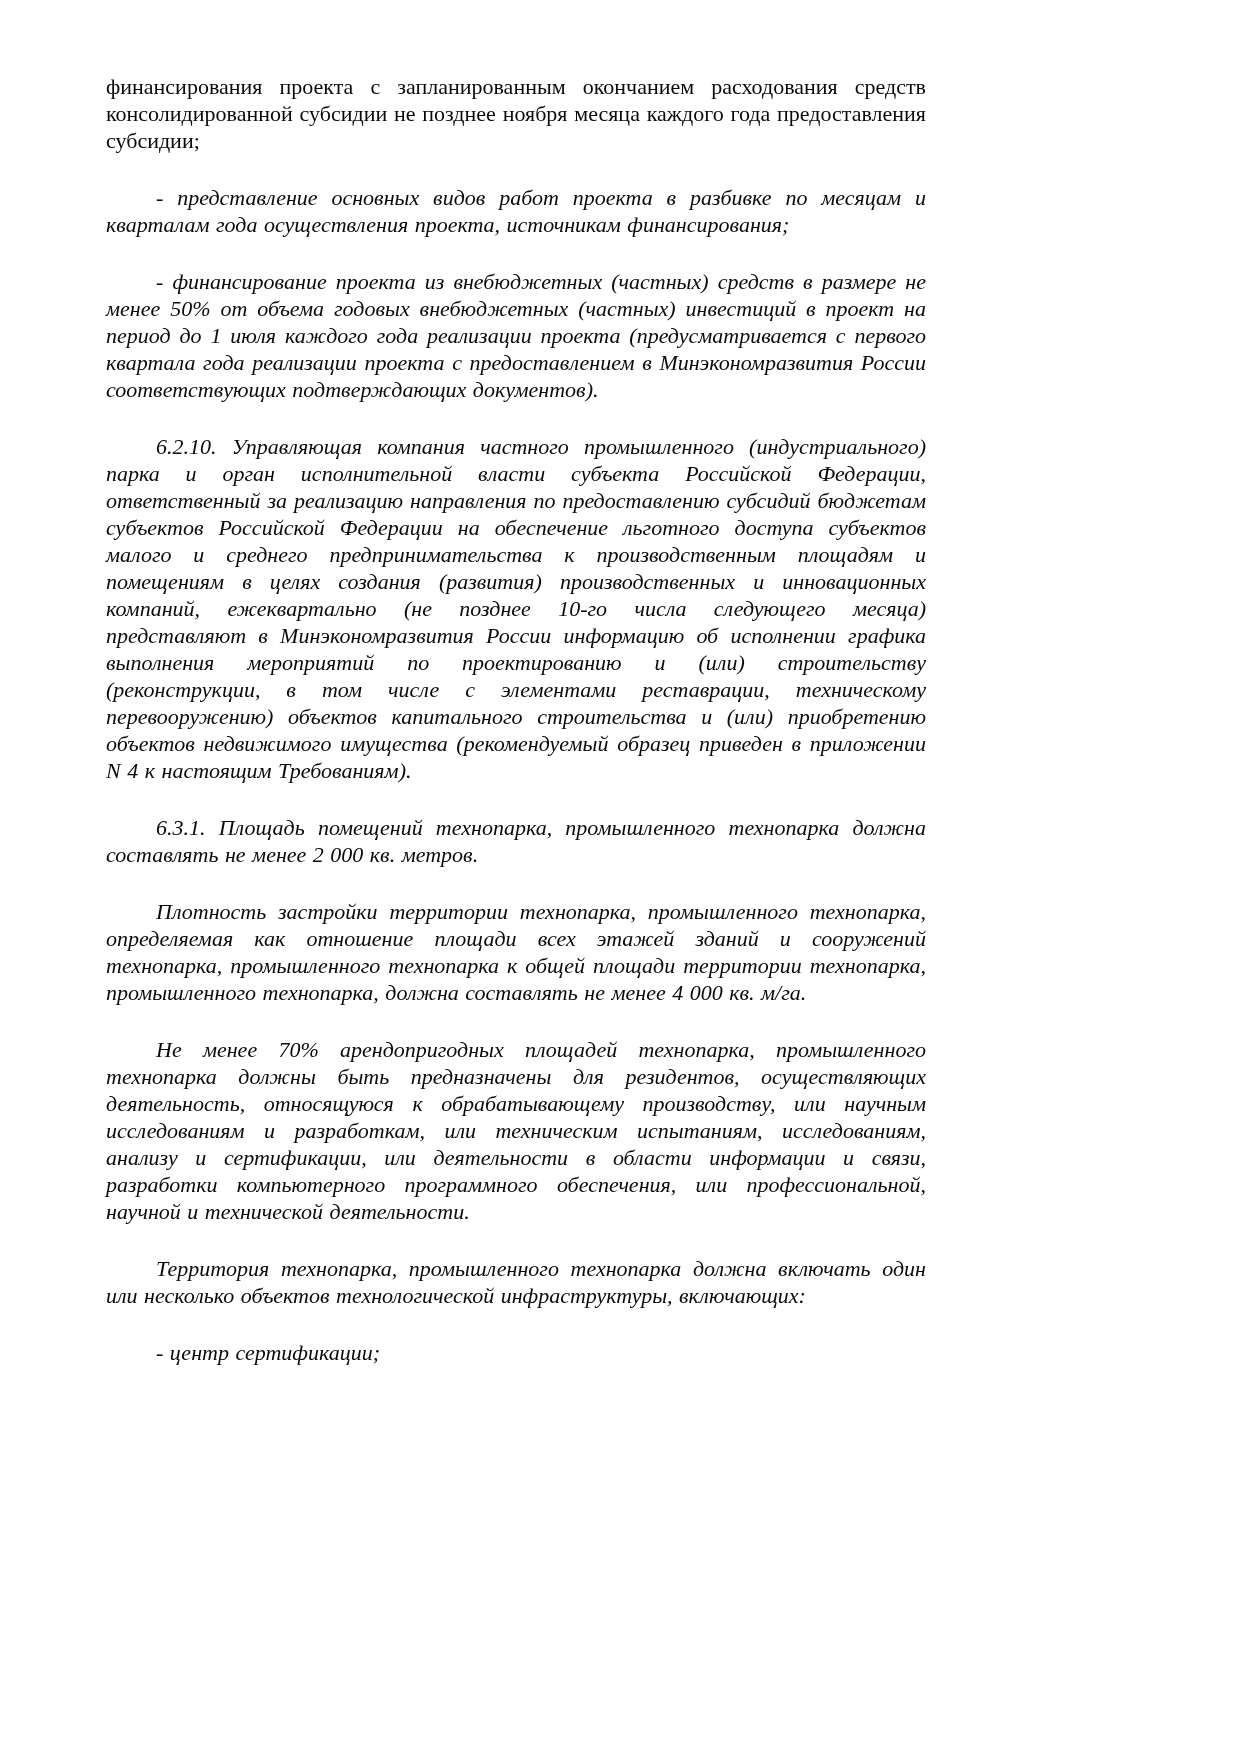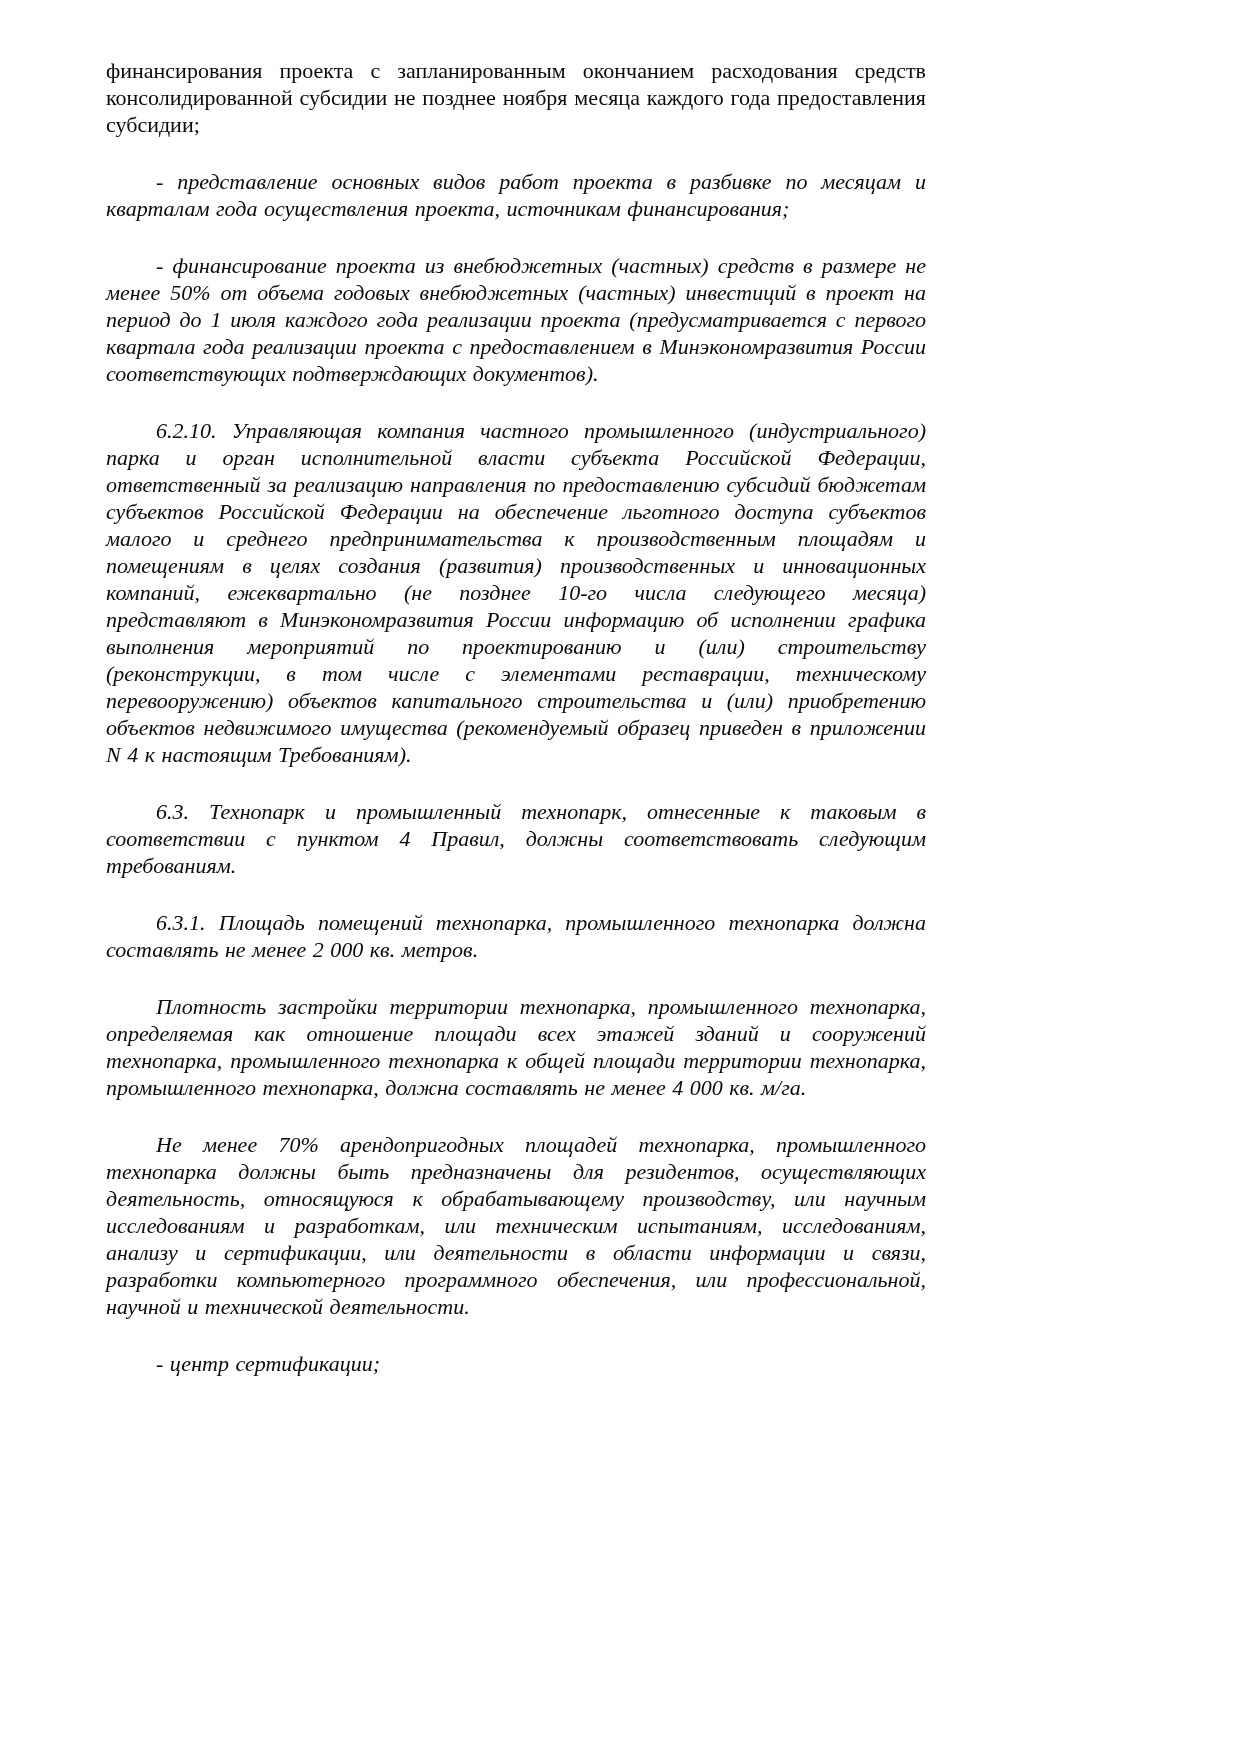--- a/index.html
+++ b/index.html
@@ -10,21 +10,21 @@
   body {
     width: 1240px;
     min-height: 1754px;
     box-sizing: border-box;
   }
   .page {
     width: 1001px;
     min-height: 1754px;
     box-sizing: border-box;
     background: #ffffff;
-    padding: 57px 75px 120px 106px;
+    padding: 73px 75px 120px 106px;
     font-family: "Liberation Serif", "DejaVu Serif", serif;
     font-size: 22px;
     line-height: 27px;
     color: #0a0a0a;
     -webkit-hyphens: none;
     hyphens: none;
   }
   .page p {
     margin: 0 0 30px 0;
     text-align: justify;
@@ -40,18 +40,18 @@
   }
 </style>
 </head>
 <body>
 
 <div class="page">
   <p class="no-indent">финансирования проекта с запланированным окончанием расходования средств консолидированной субсидии не позднее ноября месяца каждого года предоставления субсидии;</p>
   <p class="indent">- представление основных видов работ проекта в разбивке по месяцам и кварталам года осуществления проекта, источникам финансирования;</p>
   <p class="indent">- финансирование проекта из внебюджетных (частных) средств в размере не менее 50% от объема годовых внебюджетных (частных) инвестиций в проект на период до 1 июля каждого года реализации проекта (предусматривается с первого квартала года реализации проекта с предоставлением в Минэкономразвития России соответствующих подтверждающих документов).</p>
   <p class="indent">6.2.10. Управляющая компания частного промышленного (индустриального) парка и орган исполнительной власти субъекта Российской Федерации, ответственный за реализацию направления по предоставлению субсидий бюджетам субъектов Российской Федерации на обеспечение льготного доступа субъектов малого и среднего предпринимательства к производственным площадям и помещениям в целях создания (развития) производственных и инновационных компаний, ежеквартально (не позднее 10-го числа следующего месяца) представляют в Минэкономразвития России информацию об исполнении графика выполнения мероприятий по проектированию и (или) строительству (реконструкции, в том числе с элементами реставрации, техническому перевооружению) объектов капитального строительства и (или) приобретению объектов недвижимого имущества (рекомендуемый образец приведен в приложении N 4 к настоящим Требованиям).</p>
-  <p class="indent">6.3. Технопарк и промышленный технопарк, отнесенные к таковым в соответствии с пунктом 4 Правил, должны соответствовать следующим требованиям.</p>
   <p class="indent">6.3.1. Площадь помещений технопарка, промышленного технопарка должна составлять не менее 2 000 кв. метров.</p>
   <p class="indent">Плотность застройки территории технопарка, промышленного технопарка, определяемая как отношение площади всех этажей зданий и сооружений технопарка, промышленного технопарка к общей площади территории технопарка, промышленного технопарка, должна составлять не менее 4 000 кв. м/га.</p>
   <p class="indent">Не менее 70% арендопригодных площадей технопарка, промышленного технопарка должны быть предназначены для резидентов, осуществляющих деятельность, относящуюся к обрабатывающему производству, или научным исследованиям и разработкам, или техническим испытаниям, исследованиям, анализу и сертификации, или деятельности в области информации и связи, разработки компьютерного программного обеспечения, или профессиональной, научной и технической деятельности.</p>
+  <p class="indent">Территория технопарка, промышленного технопарка должна включать один или несколько объектов технологической инфраструктуры, включающих:</p>
   <p class="indent">- центр сертификации;</p>
 </div>
 
 </body></html>

